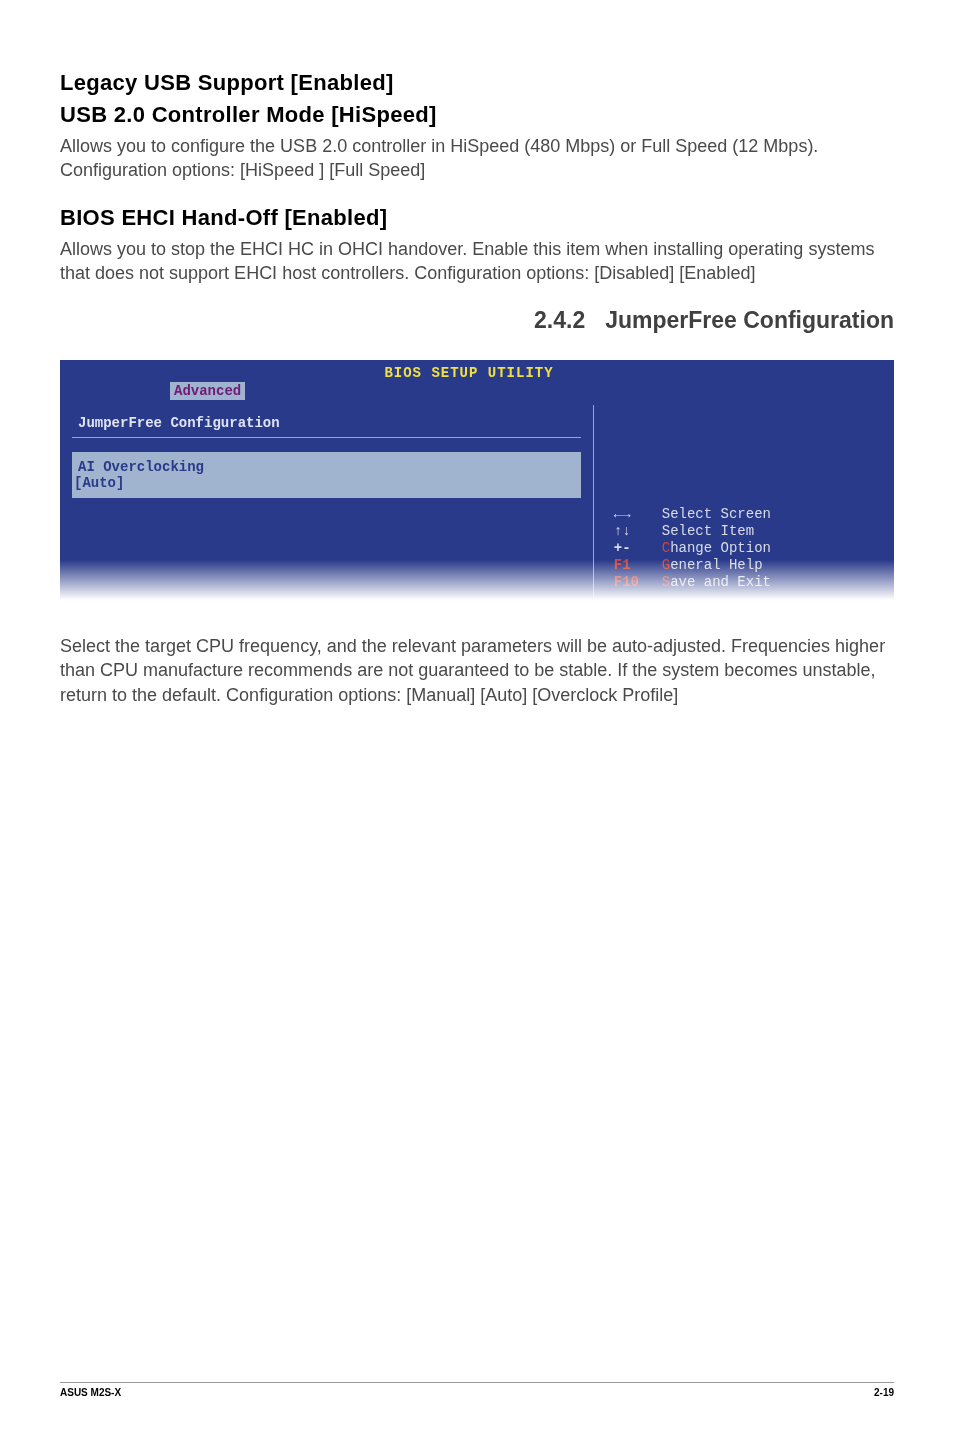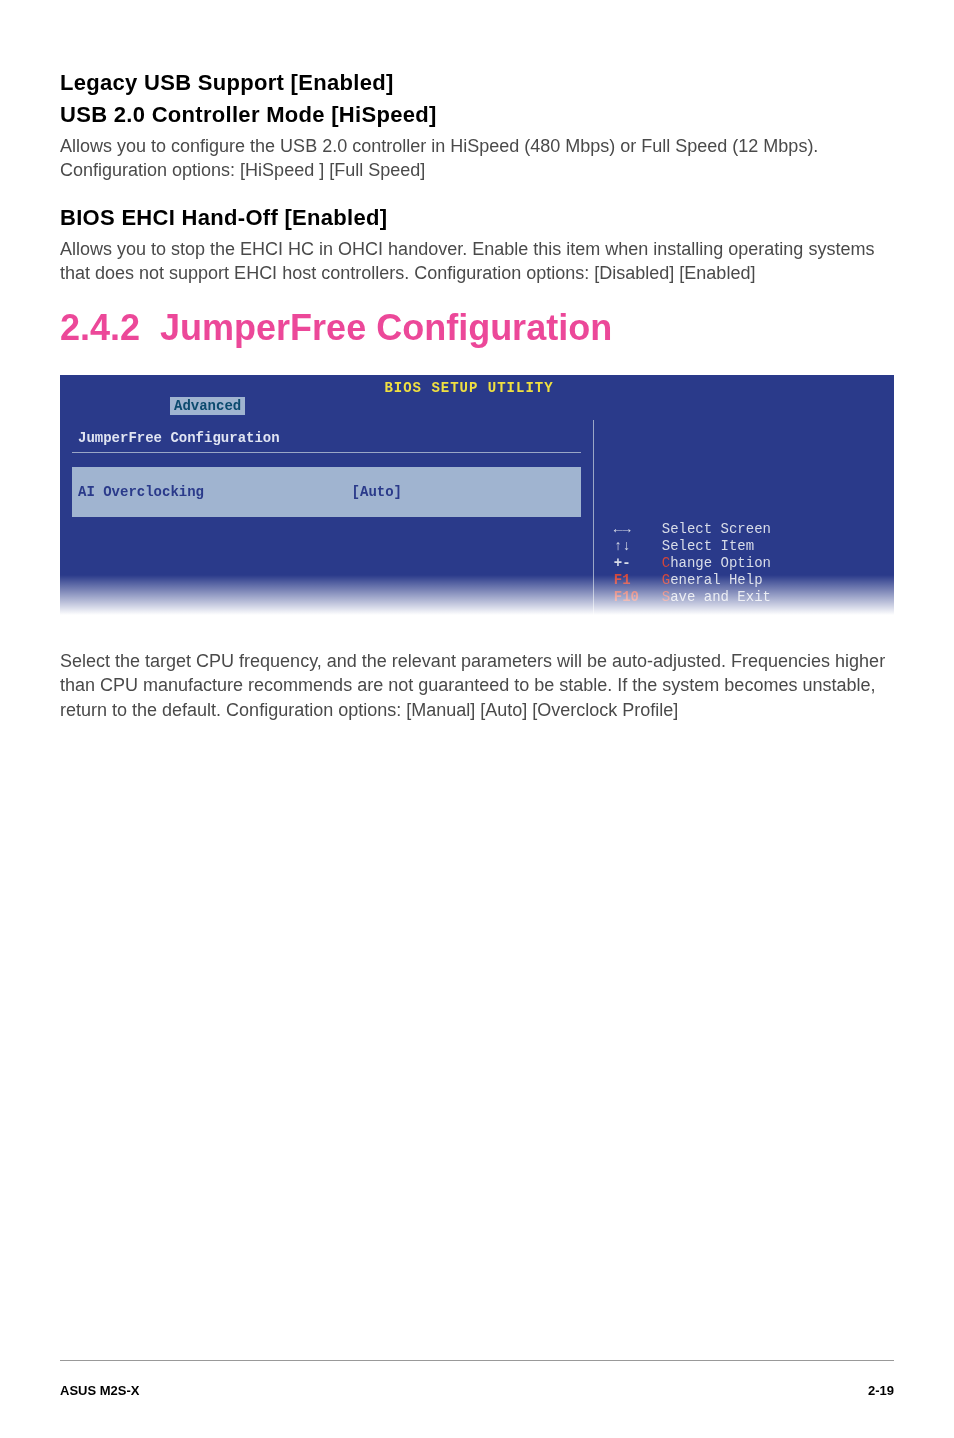--- a/index.html
+++ b/index.html
@@ -35,24 +35,25 @@
     p.body-text {
       font-family: "Trebuchet MS", Arial, sans-serif;
       font-size: 18px;
       color: #4a4a4a;
       line-height: 1.35;
       margin-bottom: 22px;
     }
     h2.numbered-heading {
       font-family: "Trebuchet MS", Arial, sans-serif;
       font-weight: bold;
-      font-size: 36px;
-      color: #ec4899;
+      font-size: 23px;
+      color: #404040;
       margin-top: 10px;
       margin-bottom: 26px;
+      text-align: right;
     }
     h2.numbered-heading .num {
       margin-right: 20px;
     }
     
     .bios-box {
       background: #2a3a8a;
       margin: 8px 0 34px 0;
       position: relative;
       height: 240px;
@@ -65,21 +66,21 @@
       font-size: 14px;
       text-align: center;
       padding: 5px 16px 2px 0;
       letter-spacing: 1px;
     }
     .bios-tab {
       position: absolute;
       top: 22px;
       left: 110px;
       background: #a0b4d0;
-      color: #0c4a6e;
+      color: #701a75;
       font-family: "Courier New", monospace;
       font-weight: bold;
       font-size: 14px;
       padding: 1px 4px;
     }
     .bios-main {
       display: flex;
       margin-top: 22px;
       height: calc(100% - 44px);
     }
@@ -99,21 +100,22 @@
     .bios-hr {
       border: none;
       border-top: 1px solid #9aa6c6;
       margin: 4px 0 10px 0;
     }
     .bios-row {
       display: flex;
       background: #a0b4d0;
       color: #2a3a8a;
       margin: 14px 0 0 0;
-      padding: 17px 2px;
+      padding: 7px 2px;
+      flex-direction: column;
     }
     .bios-row .label { flex: 0 0 55%; padding-left: 4px; }
     .bios-row .value { flex: 1; }
     .bios-right {
       flex: 1;
       padding: 10px 14px 10px 20px;
       font-family: "Courier New", monospace;
       font-size: 14px;
       display: flex;
       flex-direction: column;
@@ -138,25 +140,25 @@
       position: absolute;
       bottom: 0;
       left: 0;
       right: 0;
       height: 40px;
       background: linear-gradient(to top, #ffffff 0%, rgba(42,58,138,0) 100%);
       pointer-events: none;
     }
     .footer {
       border-top: 1px solid #999;
-      padding-top: 22px;
+      padding-top: 4px;
       display: flex;
       justify-content: space-between;
       font-family: "Trebuchet MS", Arial, sans-serif;
-      font-size: 13px;
+      font-size: 10px;
       font-weight: bold;
       color: #000;
     }
   </style>
 </head>
 <body>
 
 <div class="page">
   <div class="content">
 

